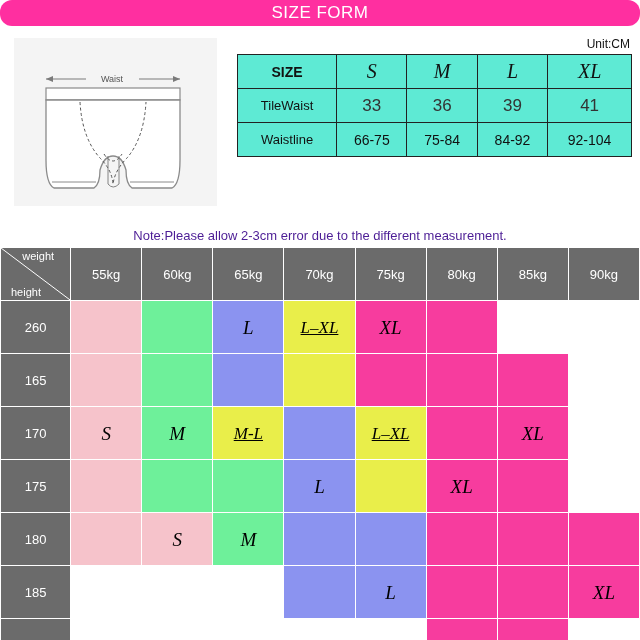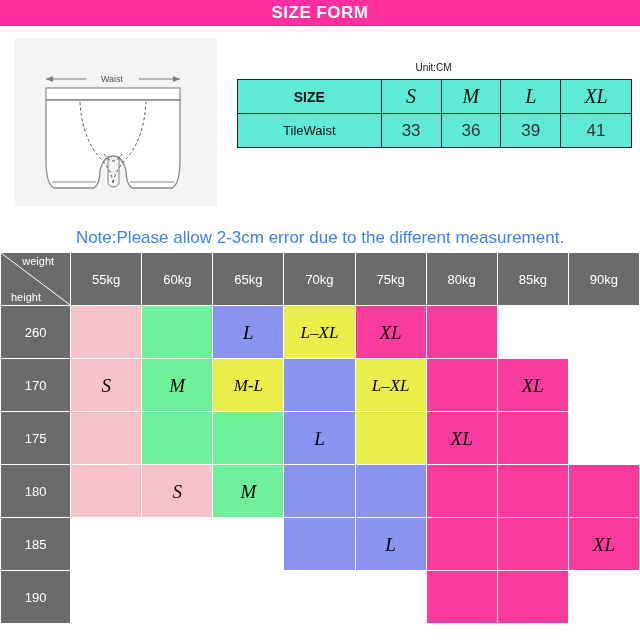--- a/index.html
+++ b/index.html
@@ -20,49 +20,49 @@
   }
   
   .title-bar {
     height: 26px;
     background: #ff2fa0;
     color: #ffffff;
     display: flex;
     align-items: center;
     justify-content: center;
     font-size: 17px;
-    font-weight: bold;
+    font-weight: normal;
     letter-spacing: 0.5px;
+    border-radius: 12px;
   }
   
   .top-area {
     display: flex;
     padding: 8px 8px 0 8px;
     box-sizing: border-box;
     height: 196px;
   }
   .illus {
     width: 215px;
     position: relative;
     flex: 0 0 215px;
   }
   .illus svg { display: block; }
   .spec {
     flex: 1;
     padding-left: 14px;
     position: relative;
   }
   .unit {
-    text-align: center;
-    font-size: 10px;
+    text-align: right;
+    font-size: 12px;
     color: #111;
     padding-right: 2px;
     padding-top: 3px;
     height: 17px;
-    margin-top: 25px;
   }
   table.spec-table {
     border-collapse: collapse;
     width: 100%;
     background: #5eead4;
   }
   table.spec-table th, table.spec-table td {
     border: 1px solid #222;
     text-align: center;
     height: 33px;
@@ -87,22 +87,22 @@
   table.spec-table td.val {
     font-size: 14px;
   }
   table.spec-table td.big {
     font-size: 17px;
     color: #333;
   }
   
   .note {
     text-align: center;
-    font-size: 17px;
-    color: #3b82f6;
+    font-size: 13px;
+    color: #4c1d95;
     padding: 6px 0 4px 0;
   }
   
   .matrix {
     border-collapse: collapse;
     width: 640px;
     table-layout: fixed;
   }
   .matrix td {
     border: 1px solid #ffffff;
@@ -154,21 +154,21 @@
   .c-yellow{ background: #e9ee4a; }
   .c-magenta{ background: #f73c9e; }
   .lab {
     font-family: "Liberation Serif", serif;
     font-style: italic;
     font-size: 19px;
     color: #000;
     line-height: 1;
     display: inline-block;
   }
-  .lab-sm { font-size: 17px; }
+  .lab-sm { font-size: 17px; text-decoration: underline; }
 </style>
 </head>
 <body>
 
 <div class="page">
 
   <div class="title-bar">
     <span>SIZE FORM</span>
   </div>
 
@@ -211,20 +211,27 @@
           </tr>
         </thead>
         <tbody>
           <tr>
             <td class="rowlabel">TileWaist</td>
             <td class="big">33</td>
             <td class="big">36</td>
             <td class="big">39</td>
             <td class="big">41</td>
           </tr>
+          <tr>
+            <td class="rowlabel">Waistline</td>
+            <td class="val">66-75</td>
+            <td class="val">75-84</td>
+            <td class="val">84-92</td>
+            <td class="val">92-104</td>
+          </tr>
         </tbody>
       </table>
     </div>
   </div>
 
   <div class="note">Note:Please allow 2-3cm error due to the different measurement.</div>
 
   <table class="matrix">
     <colgroup>
       <col style="width:70px">
@@ -265,20 +272,31 @@
         <td class="c-pink"></td>
         <td class="c-green"></td>
         <td class="c-blue"><span class="lab">L</span></td>
         <td class="c-yellow"><span class="lab lab-sm">L–XL</span></td>
         <td class="c-magenta"><span class="lab">XL</span></td>
         <td class="c-magenta"></td>
         <td class="c-empty"></td>
         <td class="c-empty"></td>
       </tr>
 
+      <tr>
+        <td class="hdr">165</td>
+        <td class="c-pink"></td>
+        <td class="c-green"></td>
+        <td class="c-blue"></td>
+        <td class="c-yellow"></td>
+        <td class="c-magenta"></td>
+        <td class="c-magenta"></td>
+        <td class="c-magenta"></td>
+        <td class="c-empty"></td>
+      </tr>
 
       <tr>
         <td class="hdr">170</td>
         <td class="c-pink"><span class="lab">S</span></td>
         <td class="c-green"><span class="lab">M</span></td>
         <td class="c-yellow"><span class="lab lab-sm">M-L</span></td>
         <td class="c-blue"></td>
         <td class="c-yellow"><span class="lab lab-sm">L–XL</span></td>
         <td class="c-magenta"></td>
         <td class="c-magenta"><span class="lab">XL</span></td>

